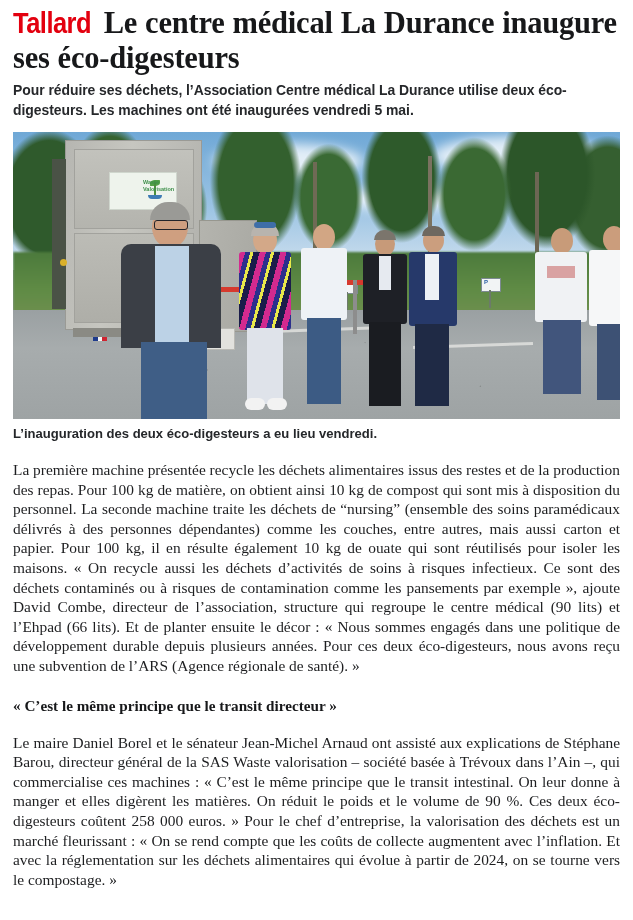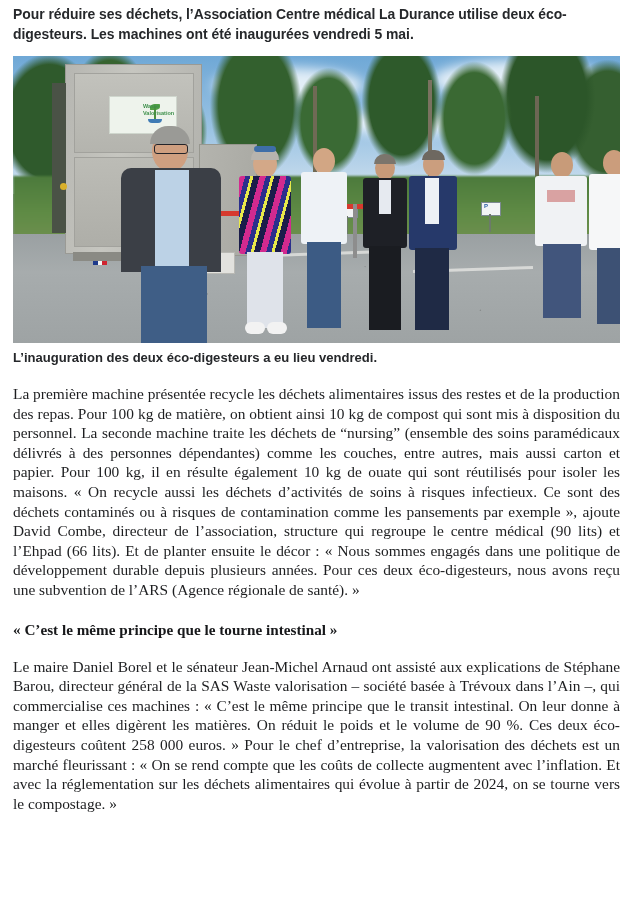--- a/index.html
+++ b/index.html
@@ -227,20 +227,21 @@
     font-size: 15.2px;
     line-height: 20px;
     color: #17181a;
   }
 </style>
 </head>
 <body>
 
 <div class="page">
 
+  <h1 class="headline"><span class="kicker" style="color: rgb(227, 0, 15);">Tallard</span> <span>Le centre médical La Durance inaugure ses éco-digesteurs</span></h1>
 
   <div class="standfirst">Pour réduire ses déchets, l’Association Centre médical La Durance utilise deux éco-digesteurs. Les machines ont été inaugurées vendredi 5 mai.</div>
 
   <div class="figure">
     <div class="photo">
       <div class="sky"></div>
       <div class="cloud" style="left:200px;top:12px;width:150px;height:34px;"></div>
       <div class="cloud" style="left:420px;top:4px;width:170px;height:40px;"></div>
       <div class="cloud" style="left:330px;top:55px;width:120px;height:24px;"></div>
       <div class="treeline"></div>
@@ -331,17 +332,17 @@
       <div class="head" style="left:590px;top:94px;width:22px;height:26px;background:#cb9d7c;"></div>
       <div class="person" style="left:576px;top:118px;width:50px;height:76px;background:#f6f7f8;"></div>
       <div style="left:584px;top:192px;width:38px;height:76px;background:#3d5174;"></div>
     </div>
     <div class="caption">L’inauguration des deux éco-digesteurs a eu lieu vendredi.</div>
   </div>
 
 
   <p class="body">La première machine présentée recycle les déchets alimentaires issus des restes et de la production des repas. Pour 100  kg de matière, on obtient ainsi 10 kg de compost qui sont mis à disposition du personnel. La seconde machine traite les déchets de “nursing” (ensemble des soins paramédicaux délivrés à des personnes dépendantes) comme les couches, entre autres, mais aussi carton et papier. Pour 100 kg, il en résulte également 10 kg de ouate qui sont réutilisés pour isoler les maisons. « On recycle aussi les déchets d’activités de soins à risques infectieux. Ce sont des déchets contaminés ou à risques de contamination comme les pansements par exemple », ajoute David Combe, directeur de l’association, structure qui regroupe le centre médical (90  lits) et l’Ehpad (66 lits). Et de planter ensuite le décor : « Nous sommes engagés dans une politique de développement durable depuis plusieurs années. Pour ces deux éco-digesteurs, nous avons reçu une subvention de l’ARS (Agence régionale de santé). »</p>
 
-  <h2 class="subhead">« C’est le même principe que le tourne intestinal »</h2>
+  <h2 class="subhead">« C’est le même principe que le transit directeur »</h2>
 
   <p class="body">Le maire Daniel Borel et le sénateur Jean-Michel Arnaud ont assisté aux explications de Stéphane Barou, directeur général de la SAS Waste valorisation – société basée à Trévoux dans l’Ain –, qui commercialise ces machines : « C’est le même principe que le transit intestinal. On leur donne à manger et elles digèrent les matières. On réduit le poids et le volume de 90 %. Ces deux éco-digesteurs coûtent 258 000 euros. » Pour le chef d’entreprise, la valorisation des déchets est un marché fleurissant : « On se rend compte que les coûts de collecte augmentent avec l’inflation. Et avec la réglementation sur les déchets alimentaires qui évolue à partir de 2024, on se tourne vers le compostage. »</p>
 
 </div>
 
 </body></html>

